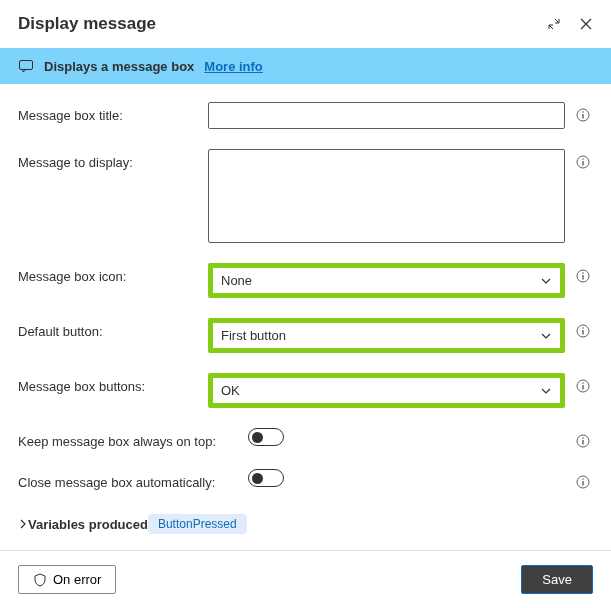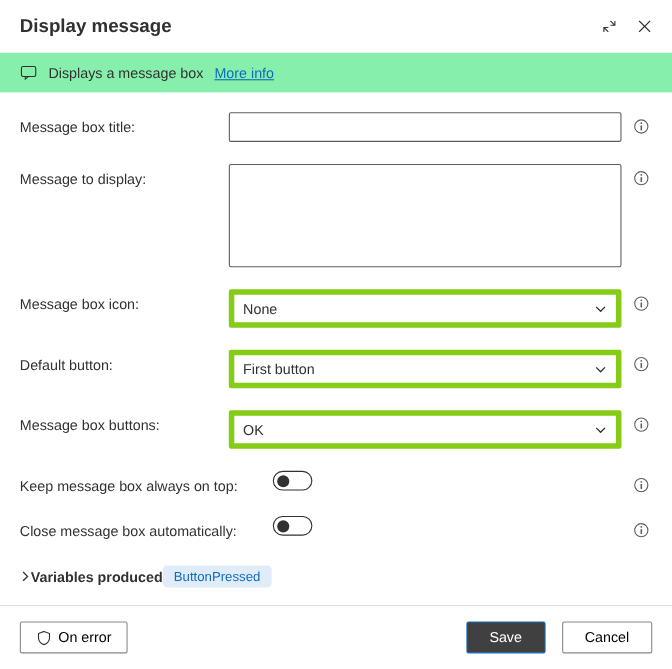--- a/index.html
+++ b/index.html
@@ -31,27 +31,28 @@
   }
   .header-icon {
     width: 14px;
     height: 14px;
     display: flex;
     align-items: center;
     justify-content: center;
     cursor: pointer;
   }
   .info-bar {
-    background: #86efac;
+    background: #7dd3fc;
     display: flex;
     align-items: center;
     gap: 10px;
     padding: 10px 18px;
     margin-top: 6px;
     font-size: 13px;
+    font-weight: bold;
   }
   .info-bar a {
     color: #0f6cbd;
     text-decoration: underline;
     cursor: pointer;
   }
   .form {
     flex: 1;
     padding: 18px 18px 0 18px;
     overflow-y: auto;
@@ -140,21 +141,21 @@
     color: #0f6cbd;
     padding: 3px 10px;
     border-radius: 4px;
     font-size: 12px;
   }
   .footer {
     border-top: 1px solid #e1dfdd;
     padding: 14px 18px;
     display: flex;
     align-items: center;
-    gap: 15px;
+    gap: 2px;
   }
   .spacer { flex: 1; }
   .btn {
     padding: 6px 20px;
     border-radius: 2px;
     font-family: inherit;
     font-size: 13px;
     cursor: pointer;
     border: 1px solid #8a8886;
     background: #fff;
@@ -339,14 +340,13 @@
   <button class="btn icon-btn">
     <span>
       <svg width="14" height="14" viewBox="0 0 14 14">
           <path d="M7 1 L12 3 V7 C12 10 9.5 12.5 7 13 C4.5 12.5 2 10 2 7 V3 Z" stroke="#323130" stroke-width="1" fill="none"></path>
         </svg>
     </span>
     <span>On error</span>
   </button>
   <div class="spacer"></div>
   <button class="btn primary">Save</button>
-  <button class="btn">Cancel</button>
 </div>
 
 </body></html>

